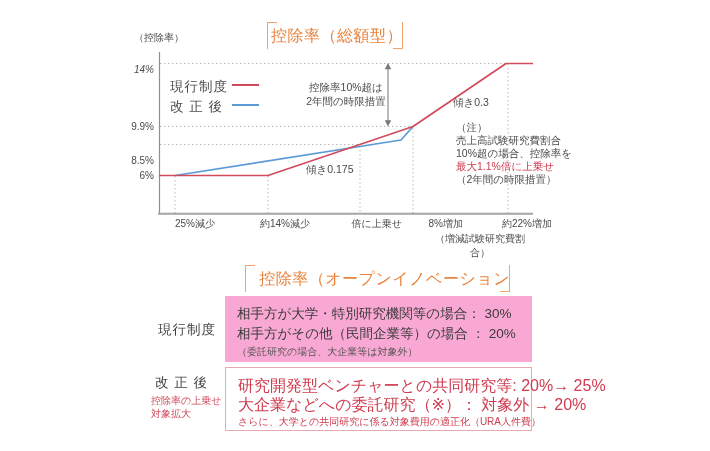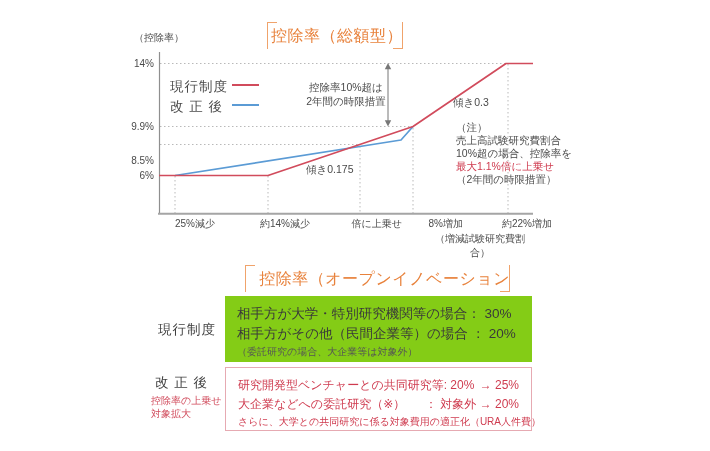--- a/index.html
+++ b/index.html
@@ -23,30 +23,30 @@
   .xcap{left:428px;width:104px;text-align:center;top:232px;font-size:10px;color:#4a4a4a;}
   .legend-text{font-size:13.5px;color:#4a4a4a;letter-spacing:1px;}
   .bracket-note{left:299px;top:81px;width:94px;text-align:center;font-size:10.5px;line-height:13.5px;color:#4a4a4a;}
   .slope{font-size:10.5px;color:#4a4a4a;}
   .note{left:456px;top:121px;font-size:10.5px;line-height:13px;color:#4a4a4a;}
   .red-text{color:#cf3b4f;}
   
   .row-label{font-size:13.5px;color:#3f3f3f;letter-spacing:1px;}
   .sub-red{font-size:10px;line-height:13px;color:#d14b5c;}
   .gray-box{
-    left:225px;top:296px;width:307px;height:66px;background:#84cc16;
+    left:225px;top:296px;width:307px;height:66px;background:#f9a8d4;
     box-sizing:border-box;padding:8px 12px 0 12px;
   }
   .gray-box .main{font-size:13.5px;line-height:19.5px;color:#3a3a3a;white-space:pre;}
   .gray-box .small{font-size:10px;color:#555;margin-top:2px;}
   .red-box{
     left:225px;top:367px;width:307px;height:64px;background:#fff;
     border:1px solid #e6aab2;box-sizing:border-box;padding:8px 12px 0 12px;color:#cf3b4f;
   }
-  .red-box .row{display:flex;justify-content:space-between;font-size:12px;line-height:19px;white-space:pre;}
+  .red-box .row{display:flex;justify-content:space-between;font-size:16px;line-height:19px;white-space:pre;}
   .red-box .small{font-size:10px;margin-top:1px;white-space:pre;}
 </style>
 </head>
 <body>
 
 <div class="page">
 
   <div class="jtitle" style="left:267px;top:22px;width:136px;">
     <span class="corner cl"></span>
     <span>控除率（総額型）</span>
@@ -81,21 +81,21 @@
     <g>
       <line x1="388" y1="66" x2="388" y2="124" stroke="#777" stroke-width="1"></line>
       <path d="M388 63 l-3.2 6.2 h6.4 z" fill="#777"></path>
       <path d="M388 126.5 l-3.2 -6.2 h6.4 z" fill="#777"></path>
     </g>
 
     <line x1="232" y1="85" x2="259" y2="85" stroke="#d14b5c" stroke-width="2"></line>
     <line x1="232" y1="105" x2="259" y2="105" stroke="#5b9bd5" stroke-width="2"></line>
   </svg>
 
-  <div class="abs ylab" style="top:58px;">14%</div>
+  <div class="abs ylab" style="top:64px;font-style:italic;">14%</div>
   <div class="abs ylab" style="top:121px;">9.9%</div>
   <div class="abs ylab" style="top:139px;margin-top:16px;">8.5%</div>
   <div class="abs ylab" style="top:170px;">6%</div>
 
   <div class="abs xlab" style="left:131px;">25%減少</div>
   <div class="abs xlab" style="left:226px;">約14%減少</div>
   <div class="abs xlab" style="left:318px;">倍に上乗せ</div>
   <div class="abs xlab" style="left:379px;">8%増加</div>
   <div class="abs xlab" style="left:468px;">約22%増加</div>
   <div class="abs xcap">（増減試験研究費割合）</div>

